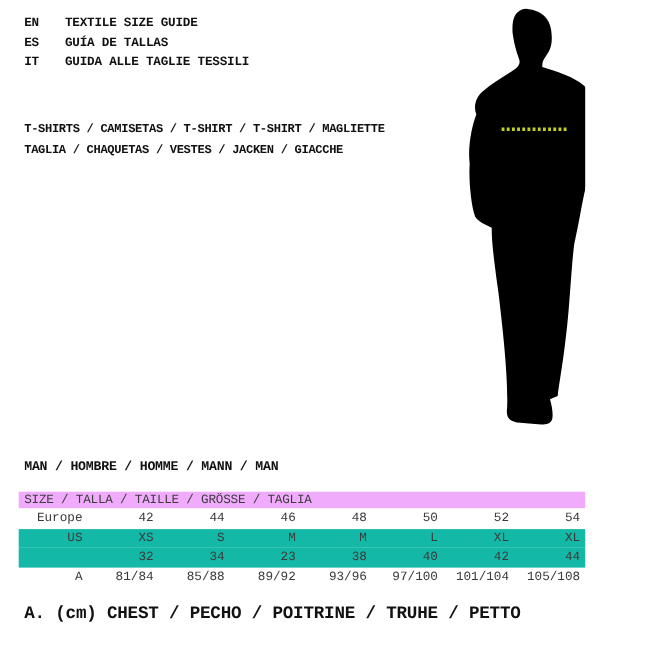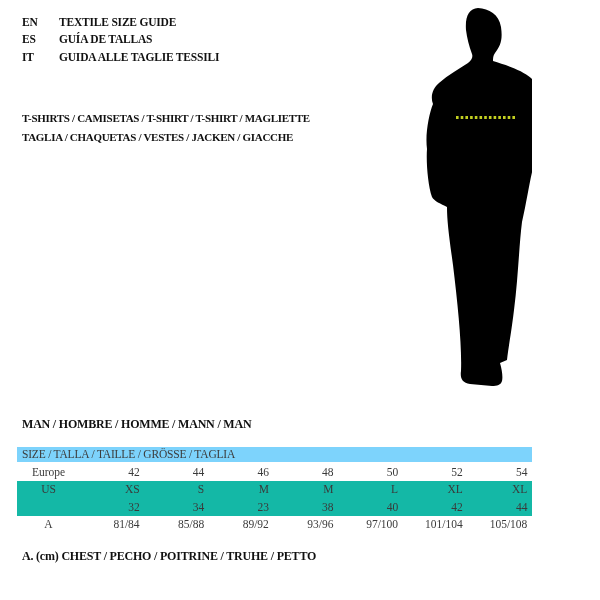--- a/index.html
+++ b/index.html
@@ -1,42 +1,42 @@
 <!DOCTYPE html>
 <html><head>
 <meta charset="utf-8">
 <style>
   html,body { margin:0; padding:0; background:#fff; }
   .canvas {
     position:relative; width:532px; height:600px; background:#ffffff;
-    font-family:Liberation Serif, serif; color:#111; overflow:hidden;
+    font-family:Liberation Mono, monospace; color:#111; overflow:hidden;
   }
   
   .lang-block { position:absolute; left:22px; top:13px; }
   .lang-row { display:flex; height:17.6px; align-items:center; }
   .lang-code { width:37px; font-weight:bold; font-size:11.5px; letter-spacing:-0.2px; }
   .lang-label { font-weight:bold; font-size:11.5px; letter-spacing:-0.2px; white-space:nowrap; }
   
   .categories { position:absolute; left:22px; top:109px; font-weight:bold; font-size:11px;
     line-height:19px; letter-spacing:-0.3px; white-space:nowrap; }
   
   svg.figure { position:absolute; left:0; top:0; width:600px; height:400px; display:block; }
   .measure-a { position:absolute; left:561px; top:108px; font-size:15px; font-weight:normal; letter-spacing:-0.2px; }
   
   .section-title { position:absolute; left:22px; top:417px; font-weight:bold; font-size:12px; letter-spacing:-0.2px; }
   
   .size-table { position:absolute; left:17px; top:447px; width:575px; font-size:11.5px; color:#3a3a3a; }
-  .thead { height:15px; line-height:15px; background:#7dd3fc; padding-left:5px;
+  .thead { height:15px; line-height:15px; background:#f0abfc; padding-left:5px;
     color:#3c3c3c; letter-spacing:-0.2px; margin-bottom:1px; }
   .trow { display:grid; grid-template-columns:58px repeat(8,1fr); height:17.5px; align-items:center; }
-  .trow .label { padding-left:5px; text-align:center; }
+  .trow .label { padding-left:5px; text-align:right; }
   .trow .val { text-align:right; }
   .row-gray { background:#14b8a6; }
   
-  .footnote { position:absolute; left:22px; top:549px; font-weight:bold; font-size:12px; letter-spacing:-0.2px; white-space:nowrap; }
+  .footnote { position:absolute; left:22px; top:549px; font-weight:bold; font-size:16px; letter-spacing:-0.2px; white-space:nowrap; }
 </style>
 </head>
 <body>
 
 <div class="canvas">
 
   <div class="lang-block">
     <div class="lang-row">
       <span class="lang-code">EN</span>
       <span class="lang-label">TEXTILE SIZE GUIDE</span>

